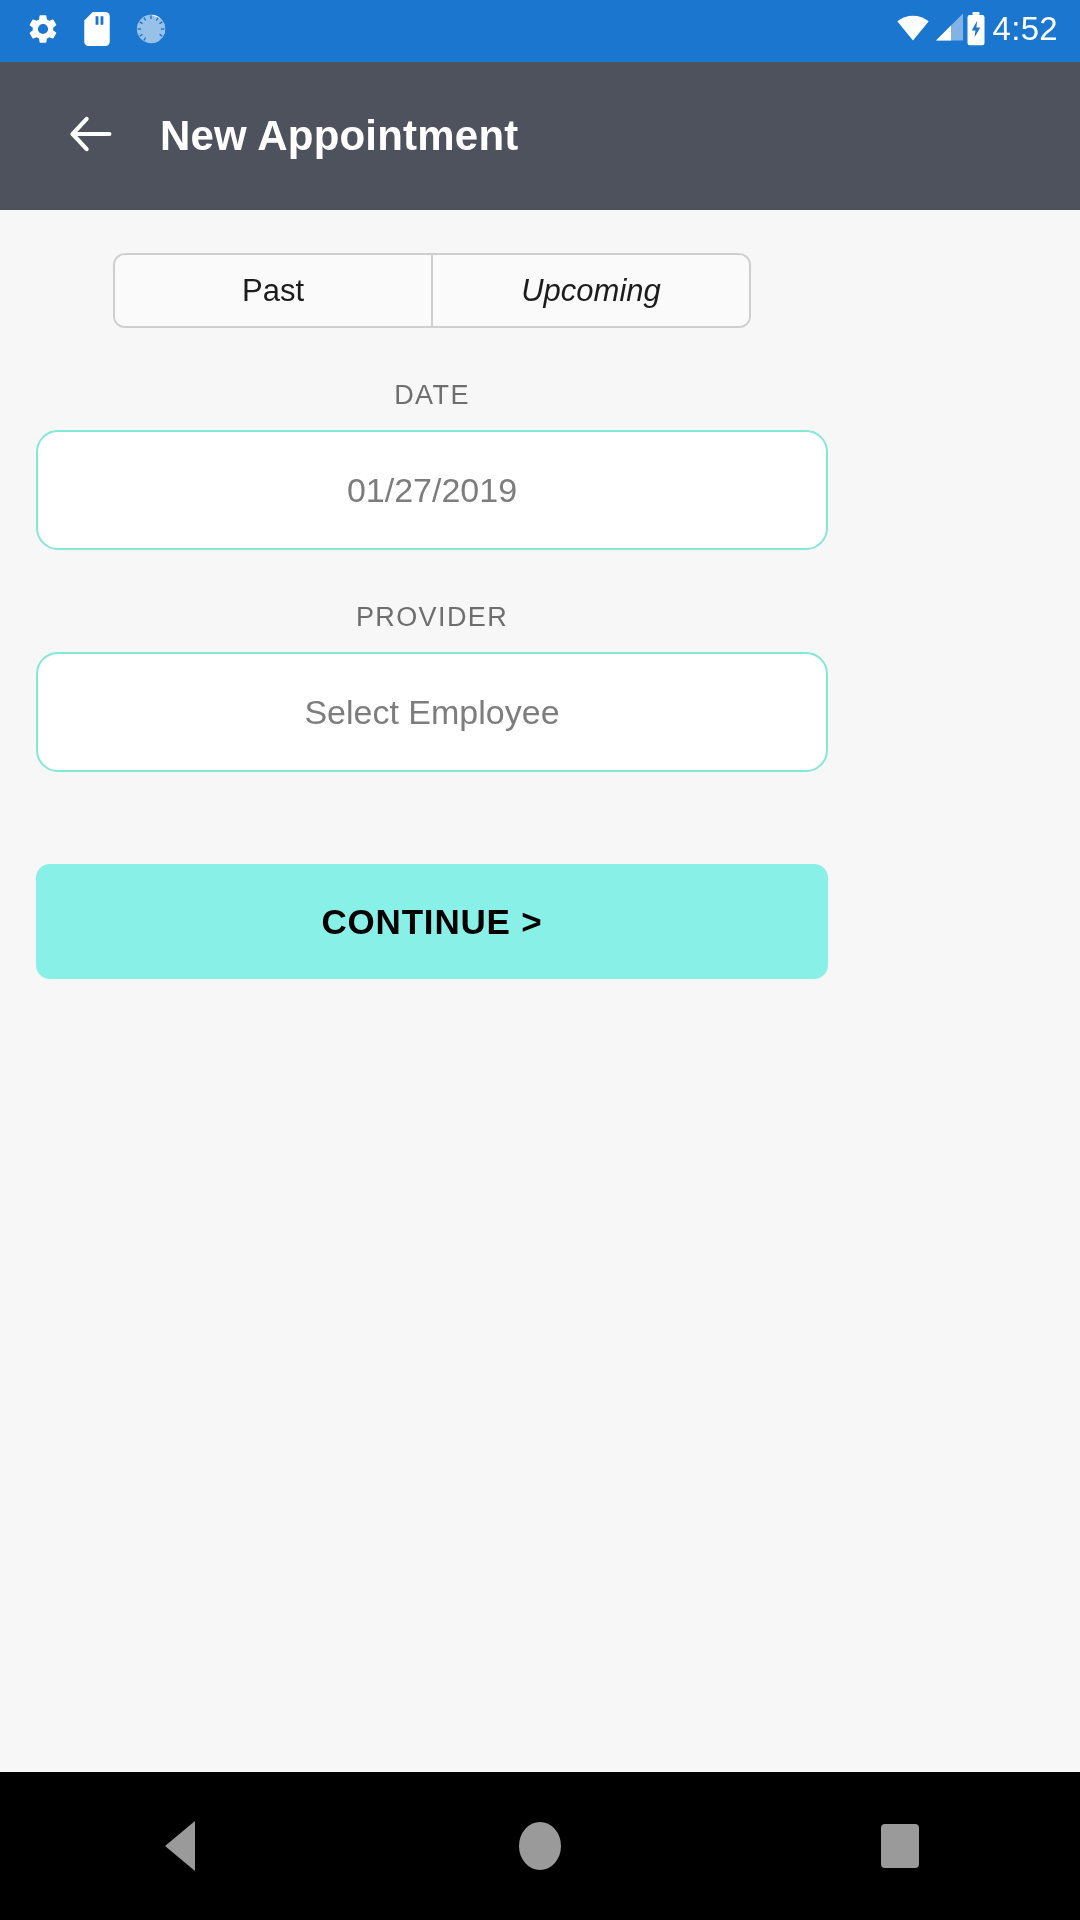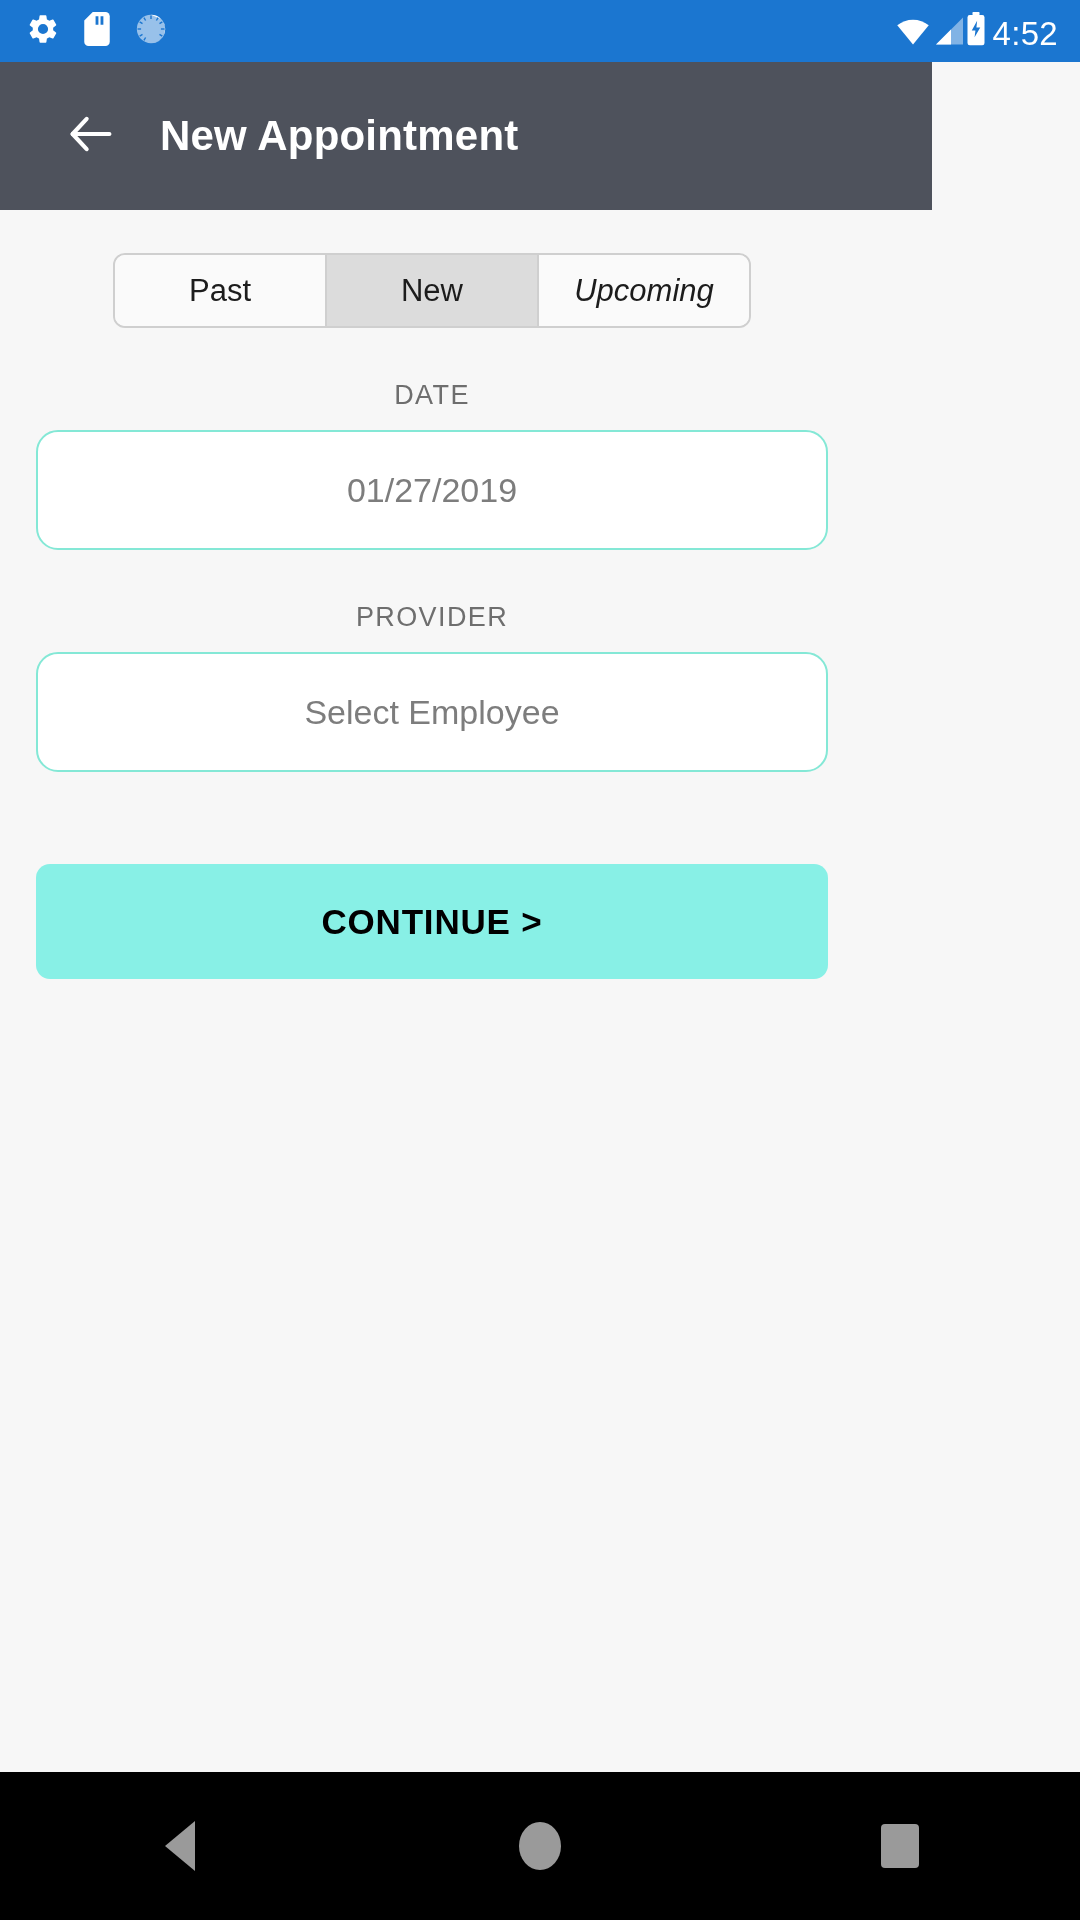--- a/index.html
+++ b/index.html
@@ -12,30 +12,30 @@
   #screen { position:relative; width:1080px; height:1920px; background:#f7f7f7; }
 
   
   .statusbar{
     position:absolute; top:0; left:0; width:1080px; height:62px;
     background:#1b76d0;
     display:flex; align-items:center; justify-content:space-between;
     padding:0 22px 0 26px;
   }
   .sb-left{ display:flex; align-items:center; gap:22px; }
-  .sb-right{ display:flex; align-items:flex-end; }
+  .sb-right{ display:flex; align-items:flex-start; }
   .sb-ico{ display:block; }
   .sb-time{
     color:#ffffff; font-size:33px; font-weight:400; letter-spacing:.3px;
     margin-left:6px; line-height:1;
   }
 
   
   .appbar{
-    position:absolute; top:62px; left:0; width:932px; height:148px;
+    position:absolute; top:62px; left:0; width:1080px; height:148px;
     background:#4e525c;
     display:flex; align-items:center;
   }
   .back-btn{
     width:110px; height:110px; margin-left:36px;
     display:flex; align-items:center; justify-content:center;
     flex:0 0 auto;
   }
   .appbar-title{
     color:#ffffff; font-size:42px; font-weight:700; letter-spacing:.2px;
@@ -173,21 +173,20 @@
       </span>
     </div>
     <div class="appbar-title">New Appointment</div>
   </div>
 
   <div class="content">
 
     <div class="seg-wrap">
       <div class="segmented">
         <div class="seg">Past</div>
-        <div class="seg selected">New</div>
         <div class="seg">Upcoming</div>
       </div>
     </div>
 
     <div class="field-group">
       <div class="field-label">DATE</div>
       <div class="field-box">
         <span class="field-value">01/27/2019</span>
       </div>
     </div>

